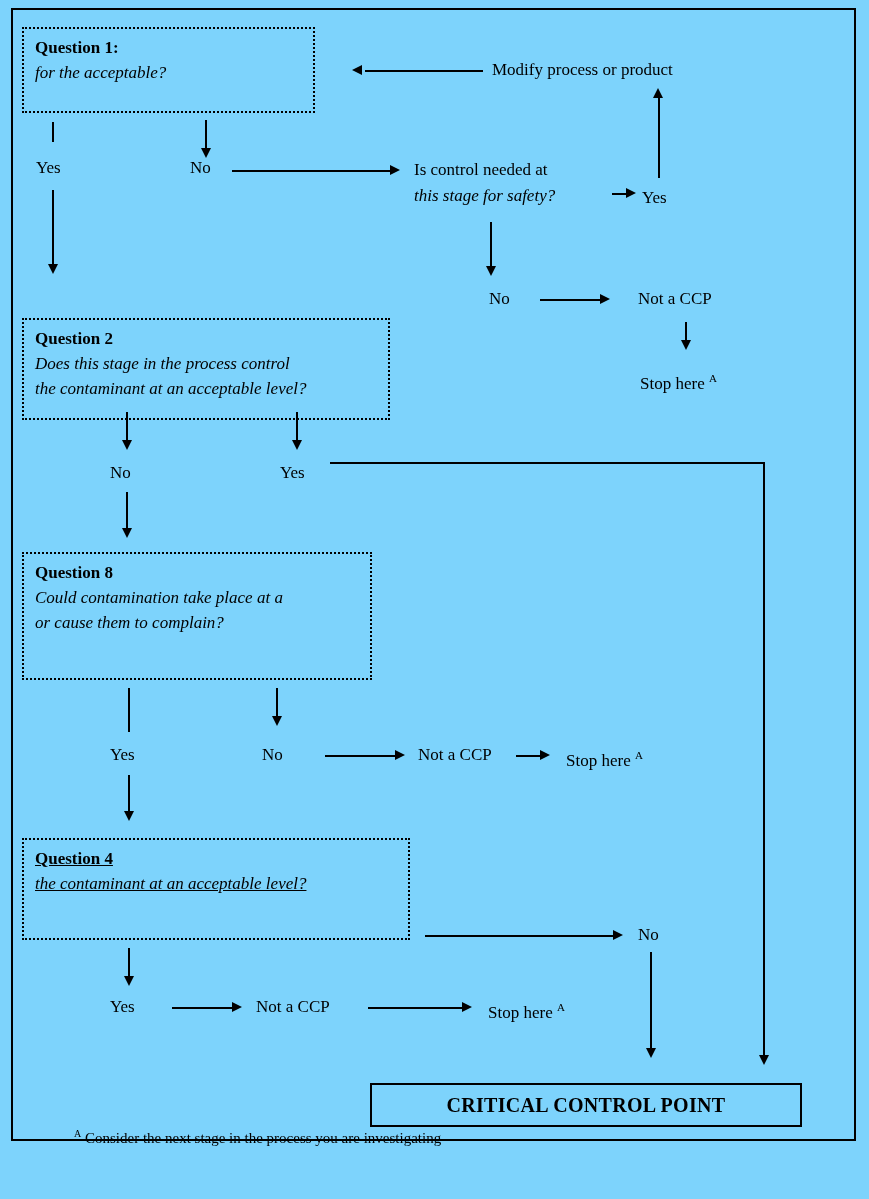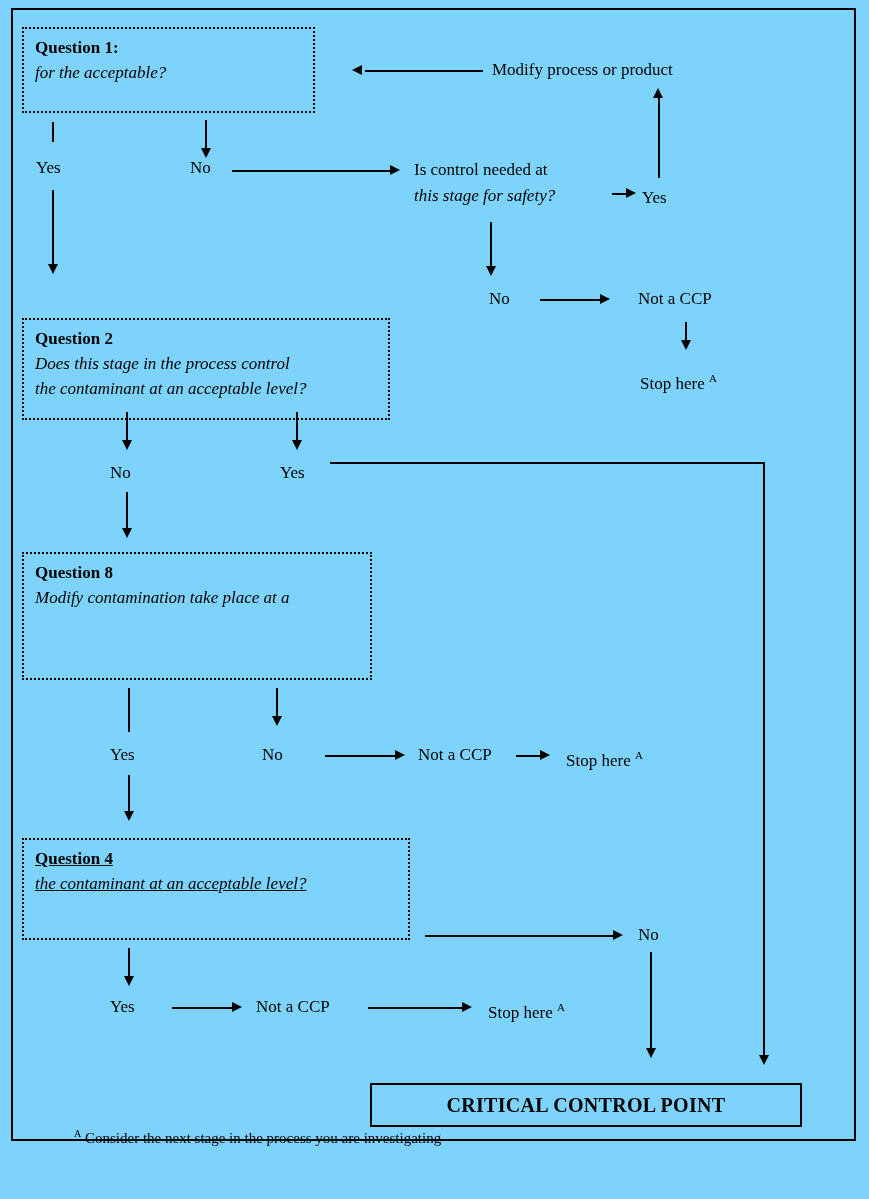--- a/index.html
+++ b/index.html
@@ -195,21 +195,22 @@
 
   <div class="hline" style="left:330px; top:462px; width:435px;"></div>
   <div class="vline" style="left:763px; top:462px; height:598px;"></div>
   <div class="arrow-down" style="left:759px; top:1055px;"></div>
 
   <div class="vline" style="left:126px; top:492px; height:40px;"></div>
   <div class="arrow-down" style="left:122px; top:528px;"></div>
 
   <div class="qbox" style="left:22px; top:552px; width:350px; height:128px;">
     <div class="qtitle">Question 8</div>
-    <div class="qtext">Modify contamination take place at a</div>
+    <div class="qtext">Could contamination take place at a</div>
+    <div class="qtext">or cause them to complain?</div>
   </div>
 
   <div class="vline" style="left:128px; top:688px; height:44px;"></div>
   <div class="lbl" style="left:110px; top:745px;">Yes</div>
 
   <div class="vline" style="left:276px; top:688px; height:32px;"></div>
   <div class="arrow-down" style="left:272px; top:716px;"></div>
   <div class="lbl" style="left:262px; top:745px;">No</div>
 
   <div class="hline" style="left:325px; top:755px; width:72px;"></div>

